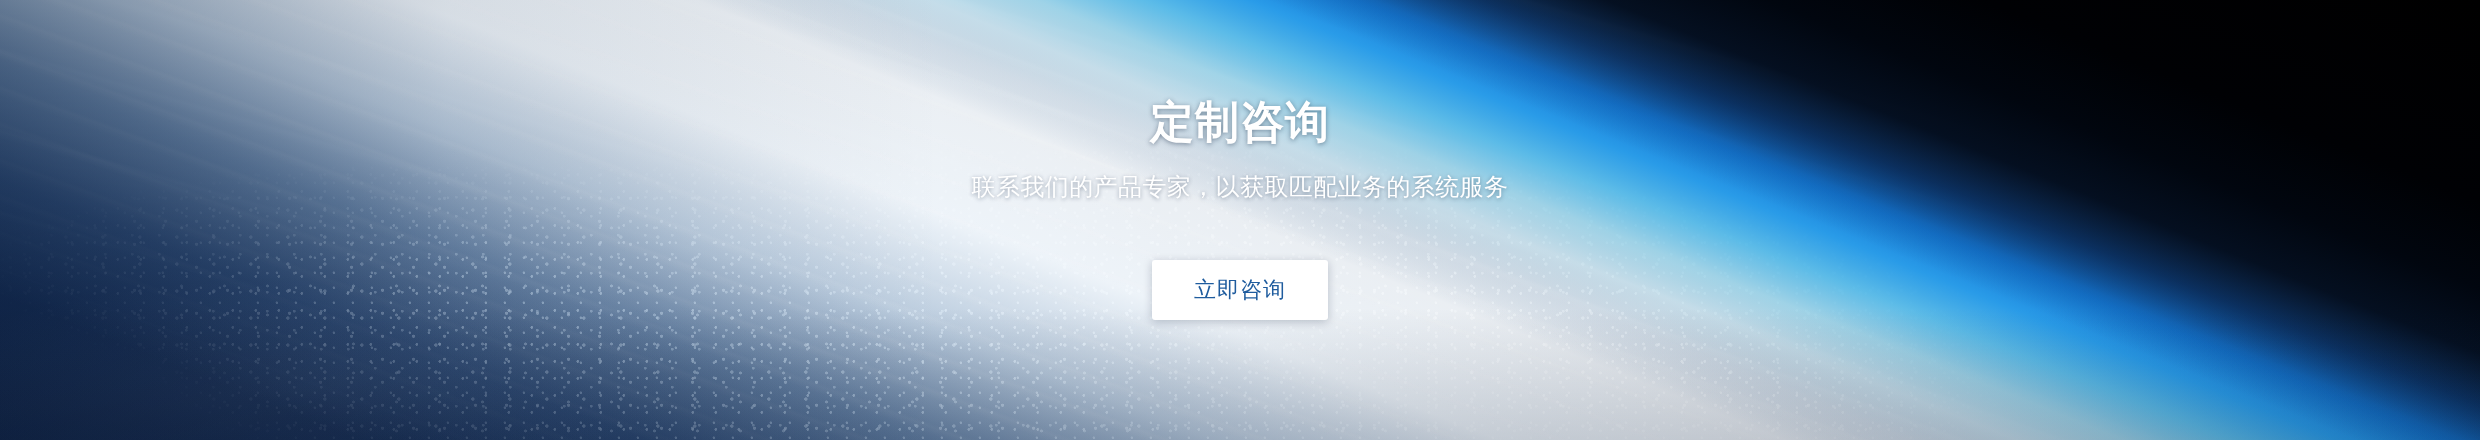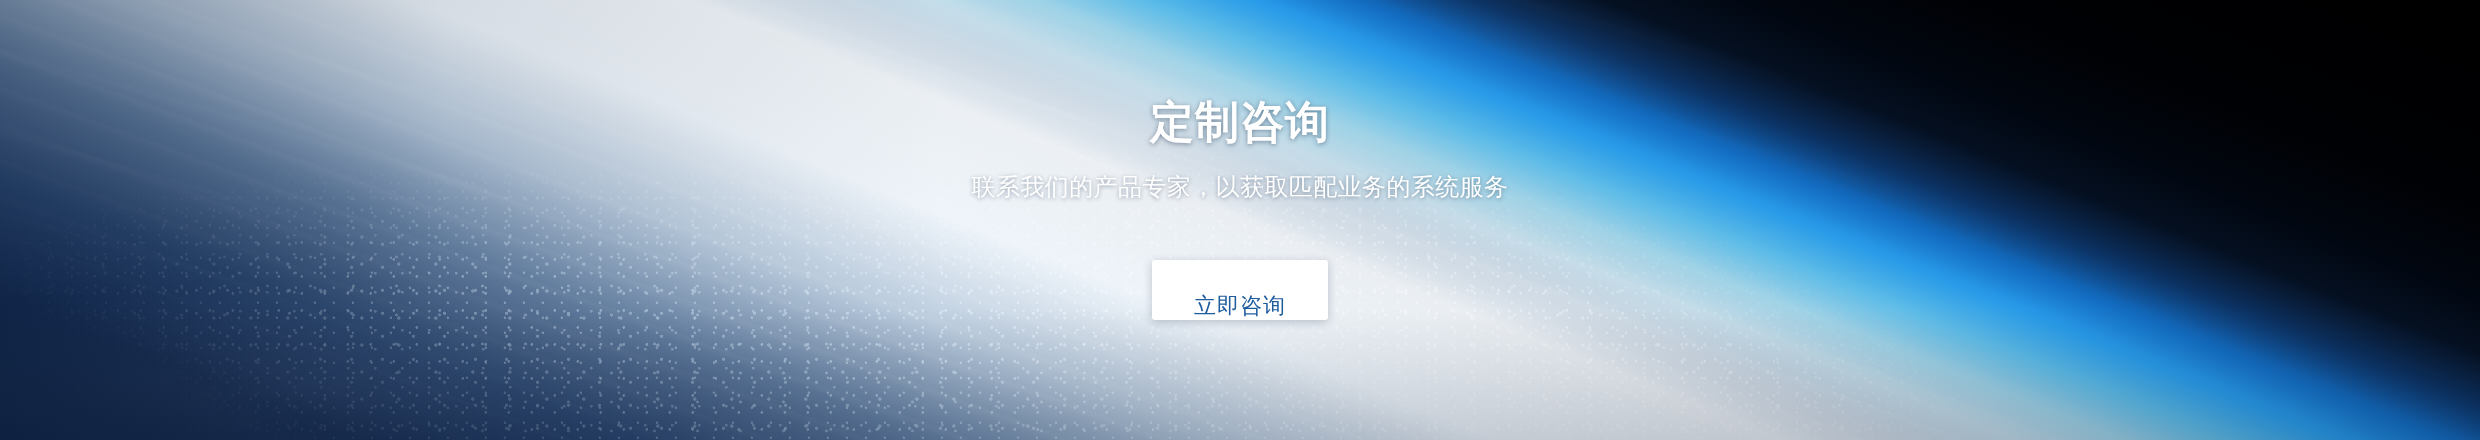--- a/index.html
+++ b/index.html
@@ -181,21 +181,21 @@
     width: 176px;
     height: 60px;
     border: none;
     border-radius: 3px;
     background: #ffffff;
     color: #1f5c9e;
     font-family: inherit;
     font-size: 22px;
     line-height: 60px;
     letter-spacing: 1px;
-    padding: 16px;
+    padding: 0;
     cursor: pointer;
     box-shadow: 0 2px 10px rgba(6,20,46,0.22);
     white-space: nowrap;
   }
 </style>
 </head>
 <body>
 
 <div id="banner">
 

